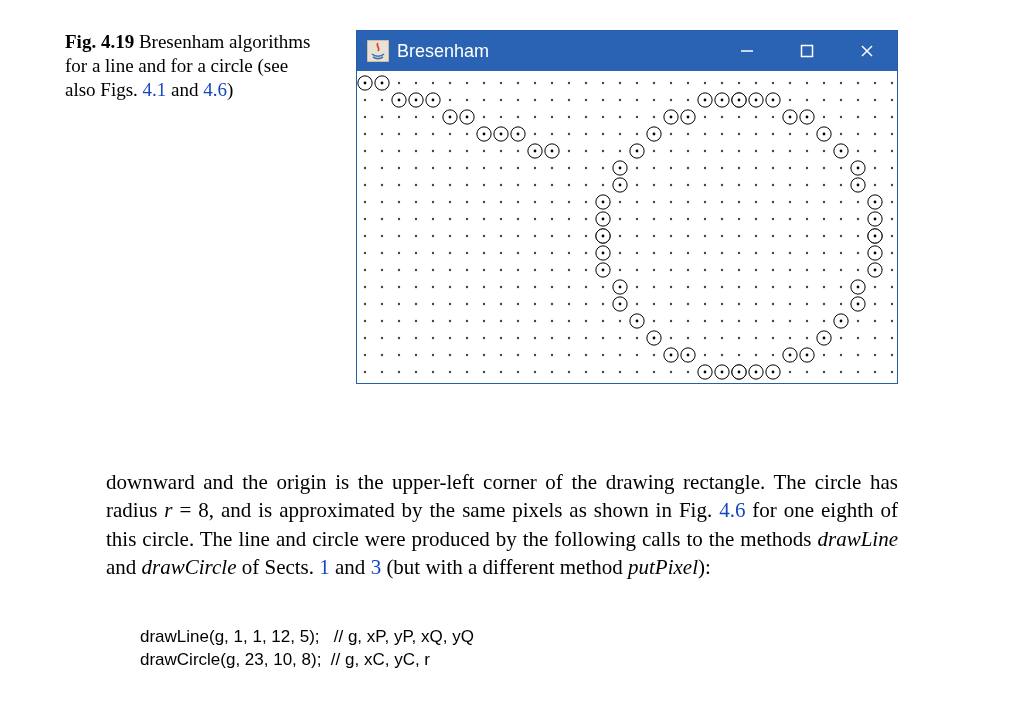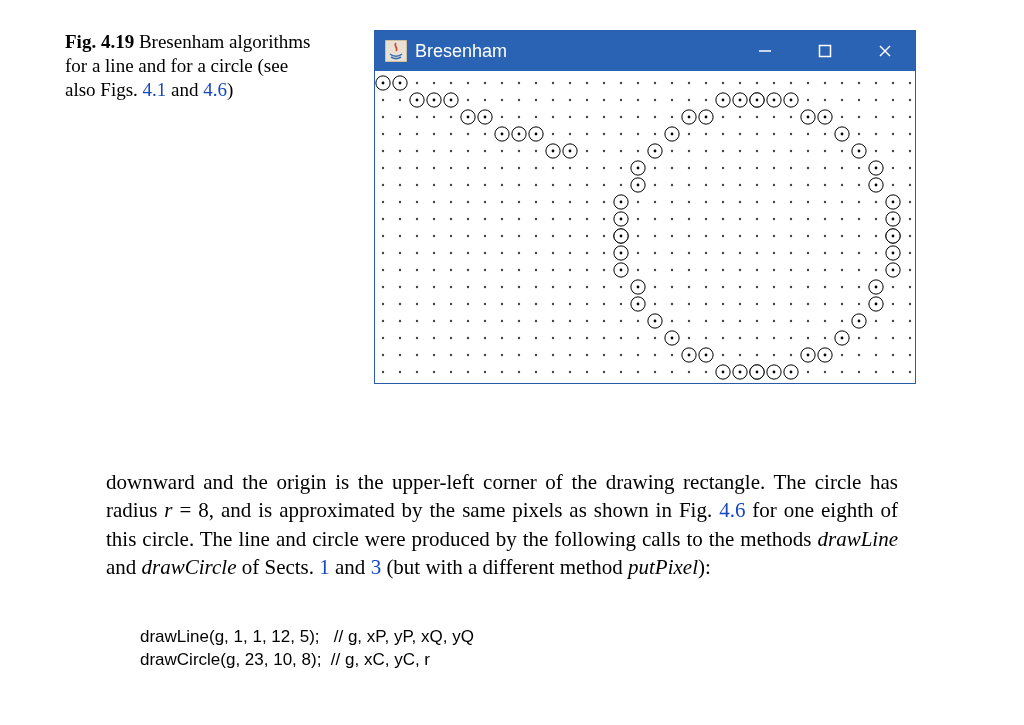--- a/index.html
+++ b/index.html
@@ -21,21 +21,21 @@
     left: 65px;
     top: 30px;
     width: 255px;
     font-size: 19px;
     line-height: 1.25;
   }
   .caption .fignum { font-weight: bold; }
   .caption a.link { color: #1547c2; text-decoration: none; }
   .win {
     position: absolute;
-    left: 374px;
+    left: 356px;
     top: 30px;
     width: 540px;
     border: 1px solid #2a5da8;
     background: #fff;
   }
   .titlebar {
     height: 40px;
     background: #2a62b4;
     color: #fff;
     display: flex;

